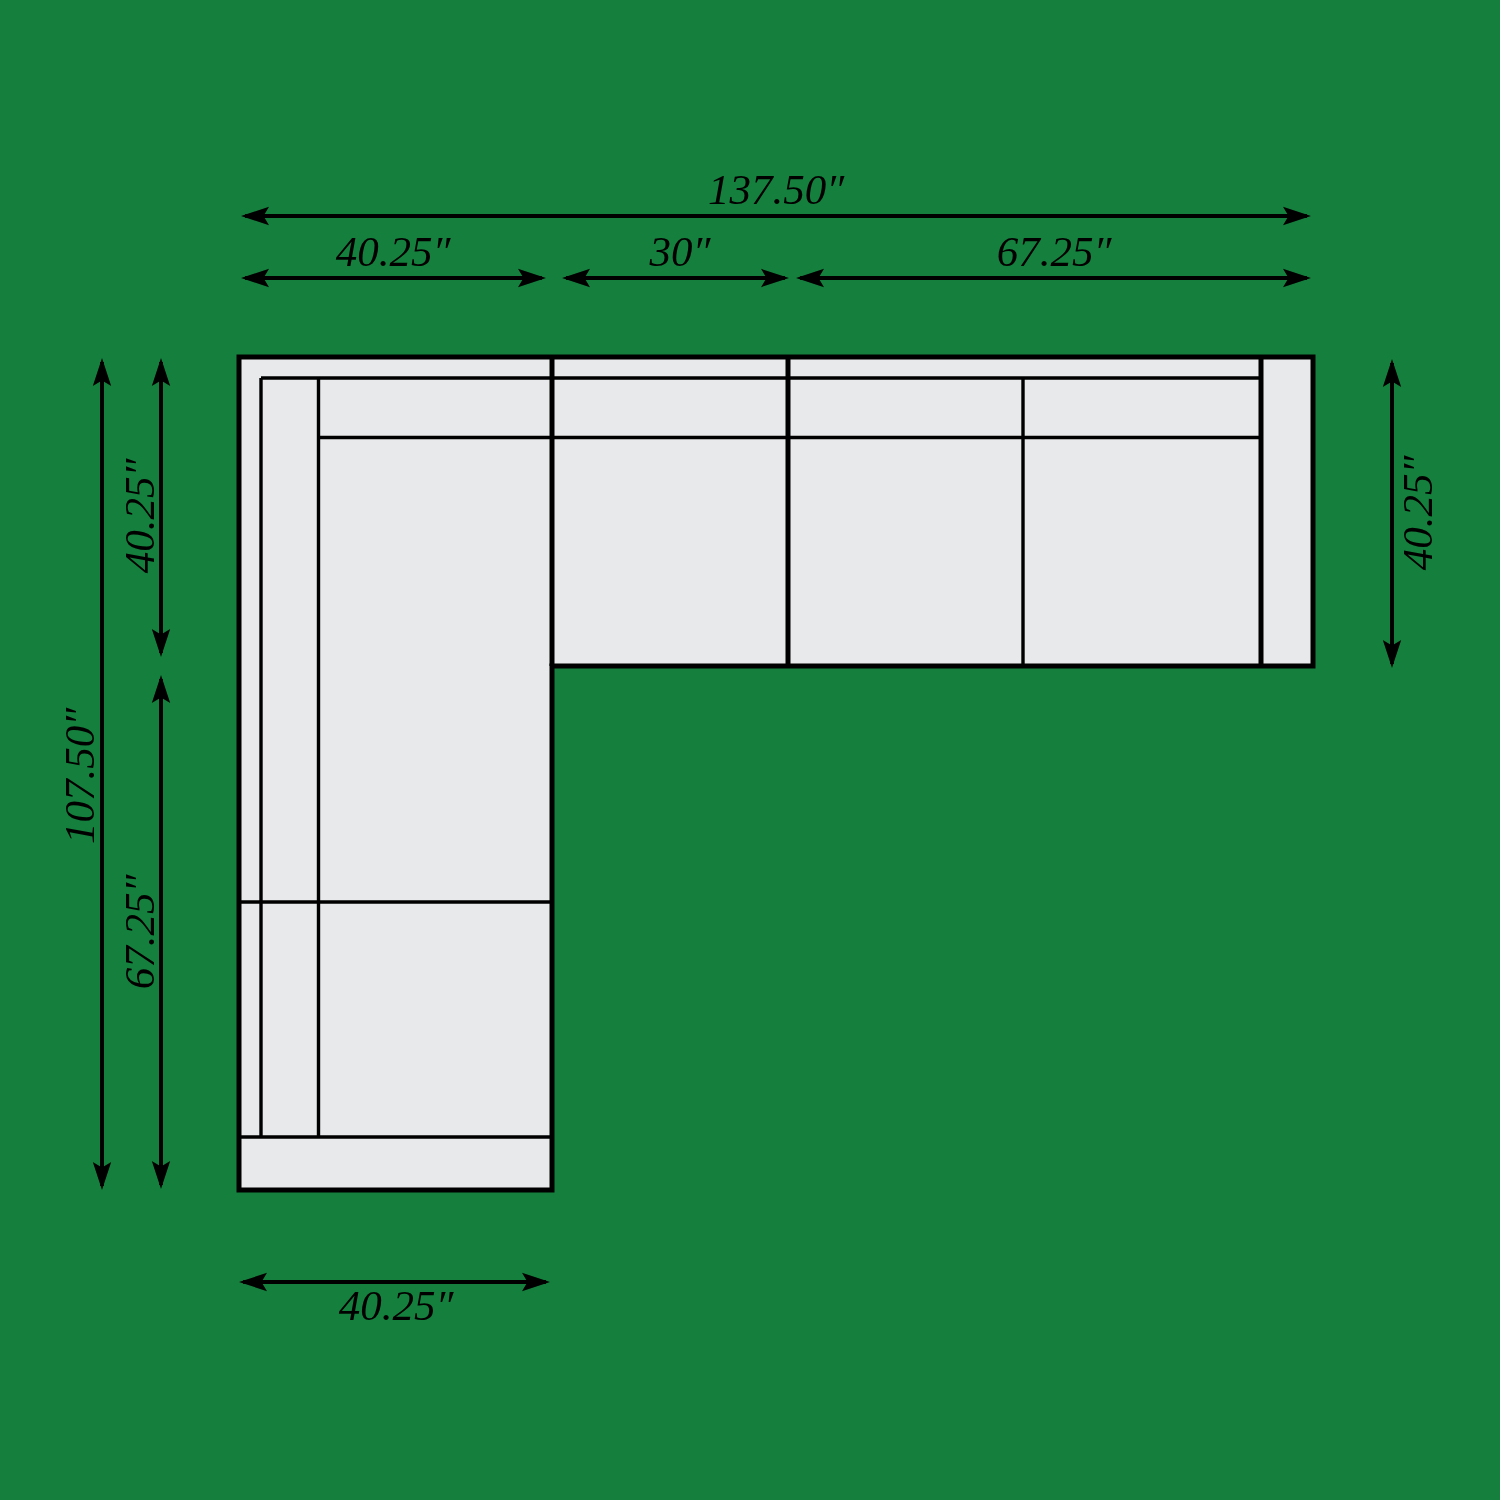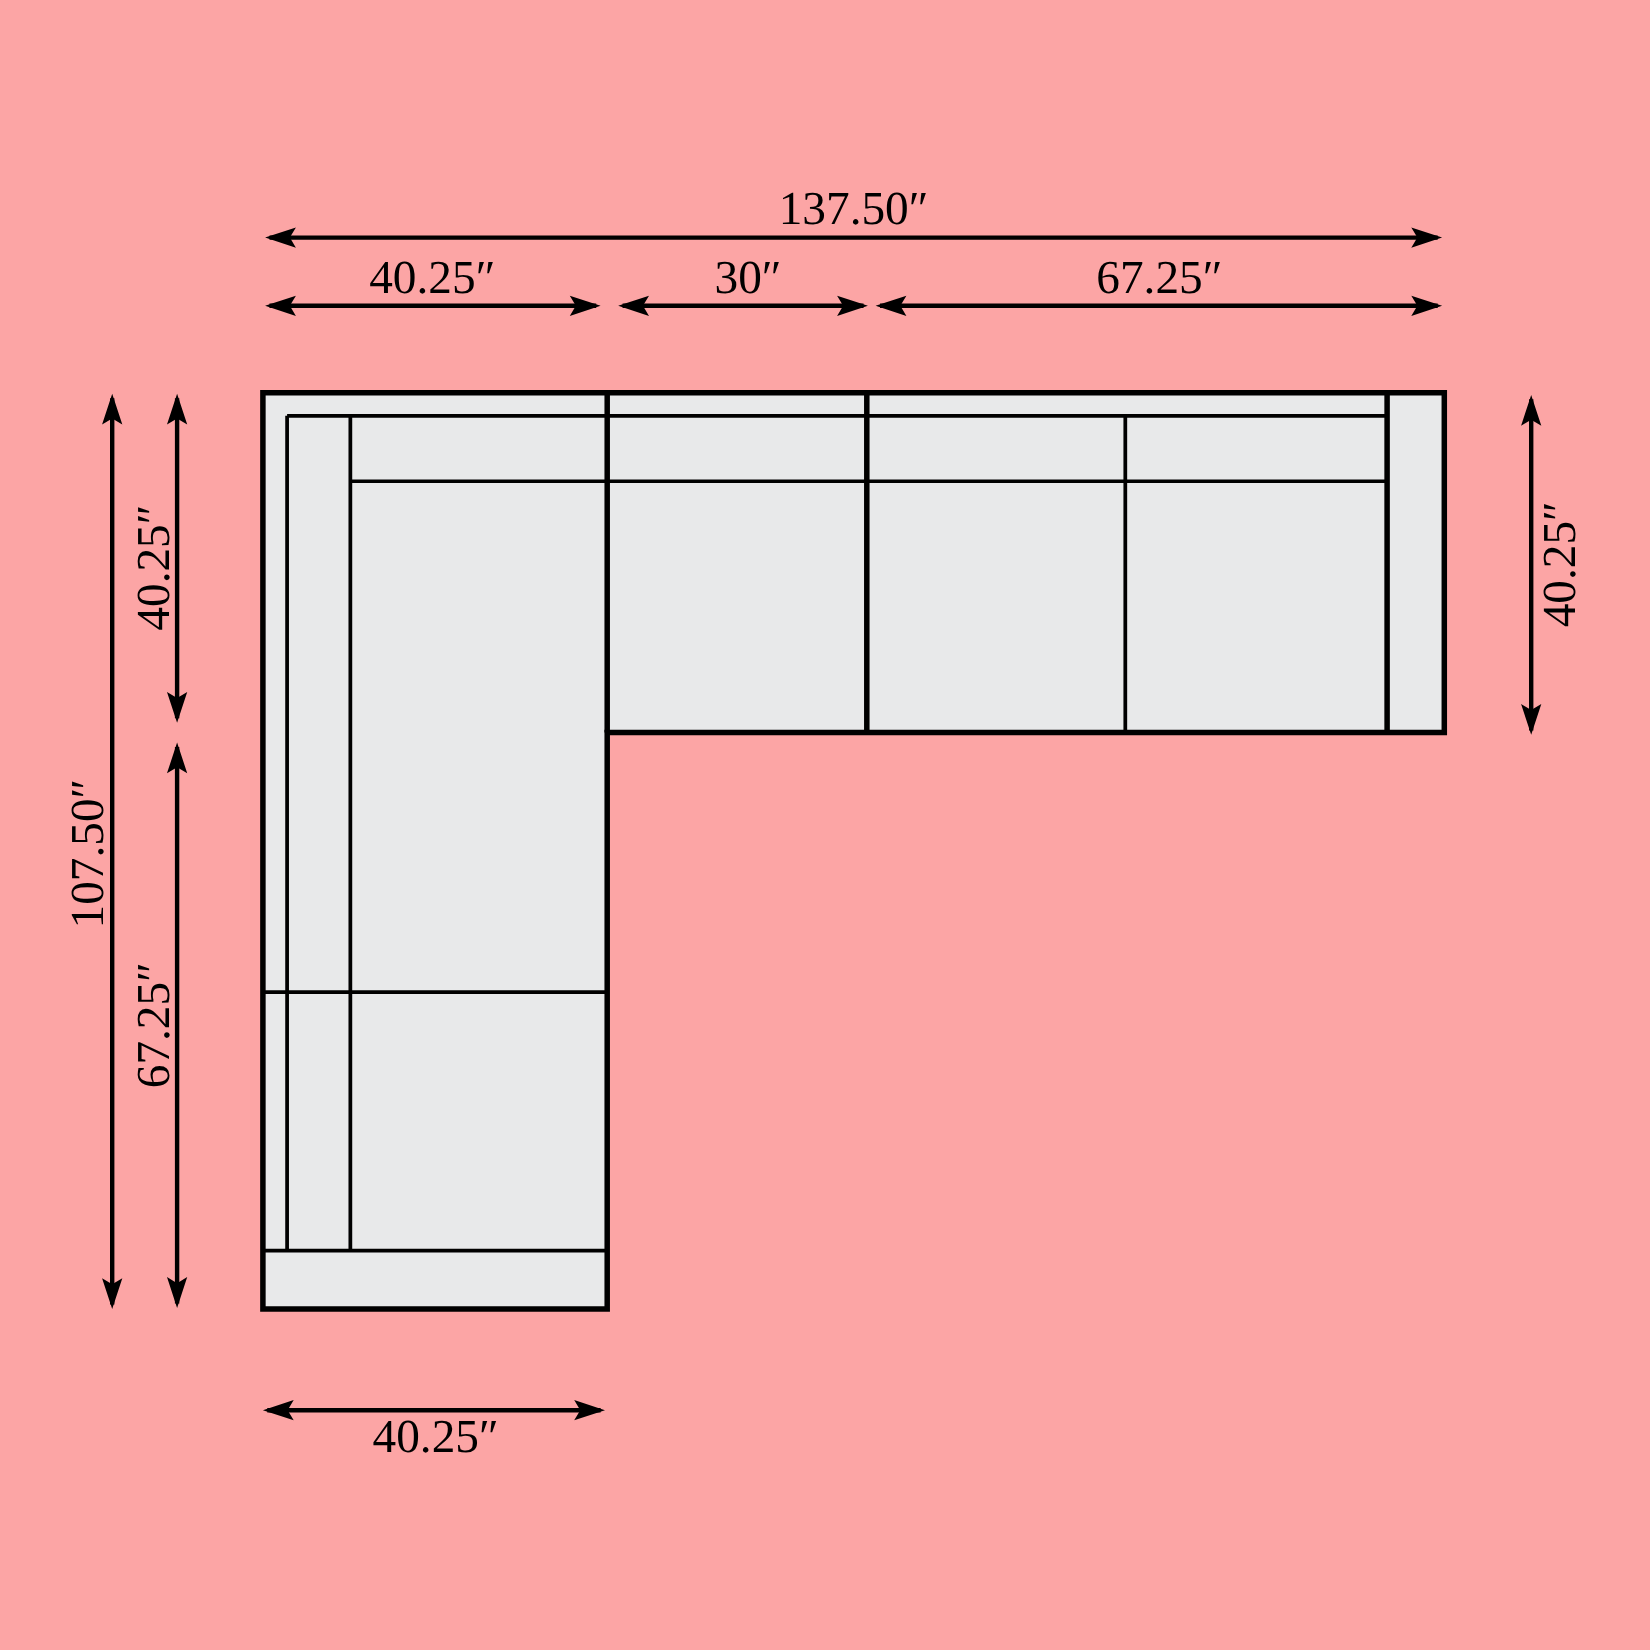--- a/index.html
+++ b/index.html
@@ -1,16 +1,16 @@
 <!DOCTYPE html>
 <html><head>
 <meta charset="utf-8">
 <style>
 html,body{margin:0;padding:0;background:#ffffff;}
-#page{width:1500px;height:1500px;position:relative;background:#fca5a5;}
+#page{width:1500px;height:1500px;position:relative;background:#15803d;font-style:italic;}
 svg{display:block;}
 text{font-family:"Liberation Serif", serif;font-size:43px;fill:#000000;}
 </style>
 </head>
 <body>
 
 <div id="page">
 <svg width="1500" height="1500" viewBox="0 0 1500 1500">
 <defs>
 <path id="ah" d="M 0,0 L 28,-9.2 L 22.5,0 L 28,9.2 Z" fill="#000"></path>

